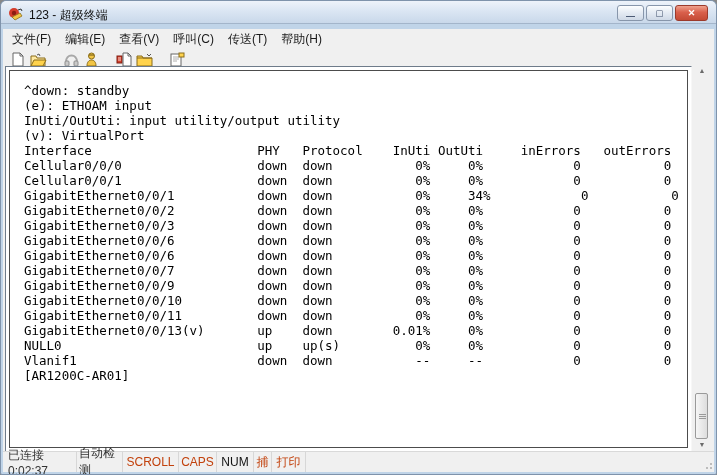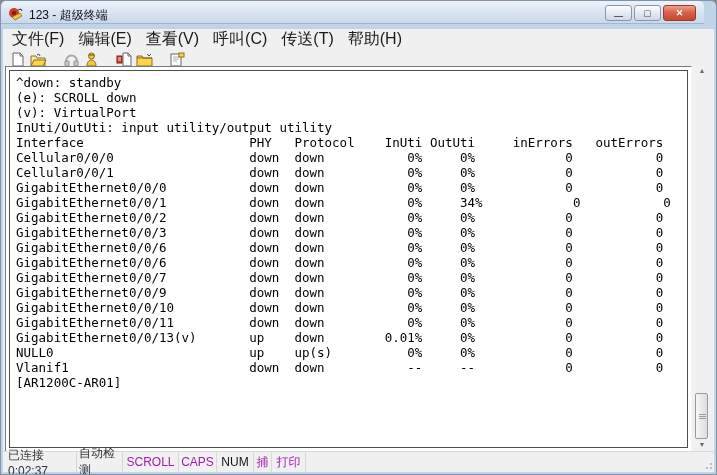--- a/index.html
+++ b/index.html
@@ -5,21 +5,21 @@
   html,body{margin:0;padding:0;background:#888;}
   *{box-sizing:border-box;}
   .window{
     position:relative;width:717px;height:475px;
     font-family:"Liberation Sans",sans-serif;
     background:#c0d4e8;border:1px solid #7f93ab;border-radius:6px 6px 2px 2px;
     overflow:hidden;
   }
   
   .titlebar{
-    position:absolute;left:0;top:0;right:12px;height:23px;
+    position:absolute;left:0;top:0;right:0;height:23px;
     background:linear-gradient(#eef3fa,#dbe6f3 45%,#c9d8ea);
     border-bottom:1px solid #a3b5ca;border-radius:5px 5px 0 0;text-align:center;
   }
   .title-icon{position:absolute;left:7px;top:6px;width:16px;height:16px;}
   .title-text{position:absolute;left:28px;top:0;line-height:28px;font-size:12px;color:#111;}
   .winbtns{position:absolute;right:8px;top:4px;display:flex;gap:2px;}
   .winbtn{
     width:27px;height:16px;border:1px solid #8796ab;border-radius:3px;
     background:linear-gradient(#fdfefe,#e6ecf4 45%,#cfd9e6);
     display:flex;align-items:center;justify-content:center;
@@ -27,36 +27,36 @@
   }
   .winbtn.close{
     width:33px;border-color:#9b3a2c;color:#fff;
     background:linear-gradient(#efa28e,#d9604c 45%,#c44a35);
     font-weight:bold;
   }
   .winbtn.min span{transform:translateY(3px);font-weight:bold;}
   
   .client{position:absolute;left:2px;right:2px;top:28px;bottom:2px;background:#f0f0f0;}
   .menubar{position:absolute;left:0;top:0;right:0;height:20px;display:flex;align-items:center;padding-left:2px;}
-  .menu-item{padding:18px 7px;font-size:16px;color:#1a1a1a;}
+  .menu-item{padding:18px 7px;font-size:12px;color:#1a1a1a;}
   .toolbar{position:absolute;left:0;top:20px;right:0;height:21px;display:flex;align-items:center;padding-left:6px;}
   .tbtn{width:18px;height:17px;display:flex;align-items:center;justify-content:center;margin-right:2px;}
   .tbtn svg{display:block;}
   .tb-gap{width:13px;}
   
   .term-outer{
     position:absolute;left:2px;top:37px;width:687px;height:387px;
     background:#fff;border:1px solid;border-color:#6e7b8a #f7f7f7 #f7f7f7 #6e7b8a;
     padding:3px;
   }
   .term-inner{
     width:100%;height:378px;border:1px solid #4c4c4c;background:#fff;overflow:hidden;
   }
   .term-screen{
-    margin:0;padding:4px 0 0 6px;
+    margin:8px;padding:4px 0 0 6px;
     font-family:"DejaVu Sans Mono","Liberation Mono",monospace;
     font-size:12.5px;line-height:15px;color:#000;
   }
   .term-line{white-space:pre;height:15px;}
   
   .scrollbar{position:absolute;left:691px;top:34px;width:16px;height:390px;background:#f0f0f0;}
   .sb-arrow{position:absolute;left:0;width:16px;height:15px;display:flex;align-items:center;justify-content:center;font-size:7px;color:#6b6b6b;}
   .sb-arrow.up{top:0;}
   .sb-arrow.down{bottom:1px;}
   .sb-thumb{
@@ -65,21 +65,21 @@
     background:linear-gradient(90deg,#f6f6f6,#ddd);
   }
   .sb-grip{position:absolute;left:3px;top:20px;width:7px;height:1px;background:#9a9a9a;box-shadow:0 2px 0 #9a9a9a,0 4px 0 #9a9a9a;}
   
   .statusbar{
     position:absolute;left:0;right:0;bottom:0;height:21px;background:#f0f0f0;
     border-top:1px solid #d9d9d9;display:flex;align-items:center;font-size:12px;color:#333;
   }
   .seg{height:100%;display:flex;align-items:center;justify-content:center;border-right:1px solid #d7d7d7;padding:0 2px;}
   .seg.first{justify-content:flex-start;padding-left:5px;width:74px;}
-  .seg.disabled{color:#a21caf;}
+  .seg.disabled{color:#c2410c;}
   .seg.active{color:#111;text-align:center;}
   .grip{position:absolute;right:2px;bottom:3px;width:10px;height:10px;}
   .grip i{position:absolute;width:2px;height:2px;background:#bcbcbc;}
 </style>
 </head>
 <body>
 
 <div class="window">
 
   <div class="titlebar">
@@ -166,27 +166,26 @@
           <path d="M4 5h6M4 7h6M4 9h4" stroke="#999" stroke-width="0.8"></path>
           <rect x="10" y="1" width="5" height="4" fill="#ffd34d" stroke="#8a6d1a"></rect>
         </svg>
       </div>
     </div>
 
     <div class="term-outer">
       <div class="term-inner">
         <div class="term-screen">
           <div class="term-line">^down: standby</div>
-          <div class="term-line">(e): SCROLL down</div>
+          <div class="term-line">(e): ETHOAM input</div>
+          <div class="term-line">InUti/OutUti: input utility/output utility</div>
           <div class="term-line">(v): VirtualPort</div>
-          <div class="term-line">InUti/OutUti: input utility/output utility</div>
           <div class="term-line">Interface                      PHY   Protocol    InUti OutUti     inErrors   outErrors</div>
           <div class="term-line">Cellular0/0/0                  down  down           0%     0%            0           0</div>
           <div class="term-line">Cellular0/0/1                  down  down           0%     0%            0           0</div>
-          <div class="term-line">GigabitEthernet0/0/0           down  down           0%     0%            0           0</div>
           <div class="term-line">GigabitEthernet0/0/1           down  down           0%     34%            0           0</div>
           <div class="term-line">GigabitEthernet0/0/2           down  down           0%     0%            0           0</div>
           <div class="term-line">GigabitEthernet0/0/3           down  down           0%     0%            0           0</div>
           <div class="term-line">GigabitEthernet0/0/6           down  down           0%     0%            0           0</div>
           <div class="term-line">GigabitEthernet0/0/6           down  down           0%     0%            0           0</div>
           <div class="term-line">GigabitEthernet0/0/7           down  down           0%     0%            0           0</div>
           <div class="term-line">GigabitEthernet0/0/9           down  down           0%     0%            0           0</div>
           <div class="term-line">GigabitEthernet0/0/10          down  down           0%     0%            0           0</div>
           <div class="term-line">GigabitEthernet0/0/11          down  down           0%     0%            0           0</div>
           <div class="term-line">GigabitEthernet0/0/13(v)       up    down        0.01%     0%            0           0</div>

